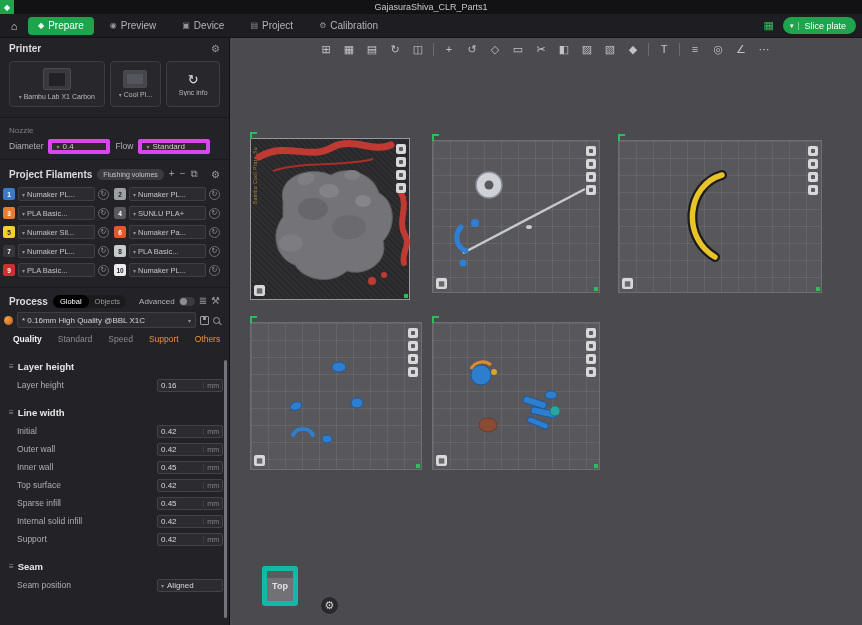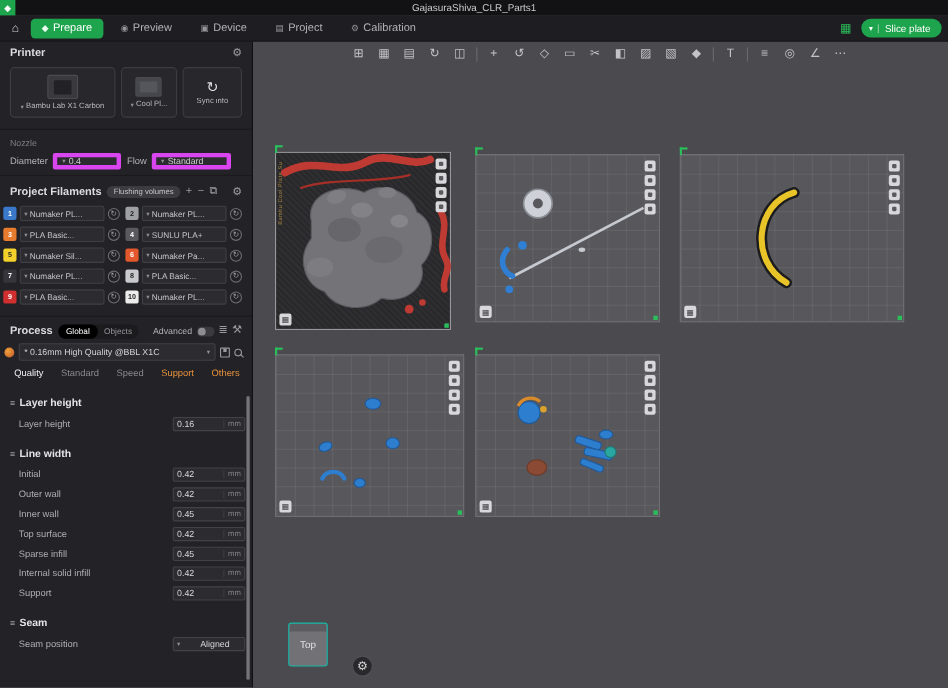--- a/index.html
+++ b/index.html
@@ -67,50 +67,50 @@
   .preset-row{display:flex;align-items:center;gap:4px;padding:0 9px 0 4px;height:20px;}
   .preset-ball{width:9px;height:9px;flex:none;border-radius:50%;background:radial-gradient(circle at 35% 35%,#f0a23a,#c2572b);}
   .preset-sel{flex:1;min-width:0;display:flex;align-items:center;background:#2c2c30;border:1px solid #3f3f44;border-radius:2px;height:16px;padding:0 4px;font-size:8px;color:#d4d4d7;white-space:nowrap;overflow:hidden;}
   .preset-sel .caret{margin-left:auto;}
   .floppy{width:9px;height:9px;border:1px solid #9a9a9e;border-radius:1px;position:relative;flex:none;}
   .floppy::after{content:'';position:absolute;left:2px;top:0;width:3px;height:3px;background:#9a9a9e;}
   .mag{width:7px;height:7px;border:1px solid #9a9a9e;border-radius:50%;position:relative;flex:none;}
   .mag::after{content:'';position:absolute;width:4px;height:1px;background:#9a9a9e;right:-3px;bottom:-1px;transform:rotate(45deg);}
   .param-tabs{display:flex;align-items:center;height:18px;padding:0 5px;}
   .ptab{font-size:8.5px;color:#8b8b8f;padding:0 8px;white-space:nowrap;}
-  .ptab.active{color:#f1f1f4;font-weight:normal;}
+  .ptab.active{color:#f1f1f4;font-weight:bold;}
   .ptab.modified{color:#e8923c;}
   .settings{padding:0 6px 0 9px;}
   .group-head{display:flex;align-items:center;gap:4px;height:20px;margin-top:8px;}
   .gh-icon{color:#9a9a9e;font-size:8px;}
   .gh-title{font-size:9.5px;font-weight:bold;color:#e5e5e8;}
   .srow{display:flex;align-items:center;height:18px;padding-left:8px;gap:4px;}
   .srow-label{flex:1;min-width:0;font-size:8.5px;color:#aeaeb2;white-space:nowrap;overflow:hidden;}
-  .sval{width:66px;flex:none;height:13px;background:#2c2c30;border:1px solid #424247;border-radius:2px;display:flex;align-items:center;padding:0 3px;gap:18px;}
+  .sval{width:66px;flex:none;height:13px;background:#2c2c30;border:1px solid #424247;border-radius:2px;display:flex;align-items:center;padding:0 3px;gap:3px;}
   .sval-num{flex:1;font-size:8px;color:#d8d8db;white-space:nowrap;overflow:hidden;}
   .sval-unit{font-size:7px;color:#85858a;border-left:1px solid #3c3c41;padding-left:3px;}
   .scrollthumb{position:absolute;right:2px;top:322px;width:3px;height:258px;background:#74747a;border-radius:2px;}
 
   
   .vtoolbar{position:absolute;left:88px;top:2px;height:18px;display:flex;align-items:center;gap:7px;}
   .vt-icon{width:16px;height:16px;color:#c3c3c7;font-size:11px;display:flex;align-items:center;justify-content:center;line-height:1;}
   .vt-sep{width:1px;height:13px;background:#69696e;}
   .plate{position:absolute;background-color:#57575c;border:1px solid #6e6e73;
     background-image:linear-gradient(rgba(255,255,255,.07) 1px,transparent 1px),linear-gradient(90deg,rgba(255,255,255,.07) 1px,transparent 1px);
     background-size:17px 17px;}
   .plate.dark{background-color:#28282a;background-image:repeating-linear-gradient(45deg,rgba(255,255,255,.03) 0 2px,transparent 2px 4px);border-color:#98989c;}
   .plate svg{position:absolute;left:0;top:0;overflow:visible;}
   .corner-tl{position:absolute;left:-1px;top:-7px;width:7px;height:7px;border-left:2px solid #2bbf5b;border-top:2px solid #2bbf5b;}
   .corner-br{position:absolute;right:1px;bottom:1px;width:4px;height:4px;background:#2bbf5b;}
   .badge-bl{position:absolute;left:3px;bottom:3px;width:11px;height:11px;background:#d8d8db;border-radius:2px;color:#3a3a3e;font-size:7px;display:flex;align-items:center;justify-content:center;}
   .rstack{position:absolute;right:3px;top:5px;display:flex;flex-direction:column;gap:3px;}
   .rbtn{width:10px;height:10px;background:#d8d8db;border-radius:2px;position:relative;}
   .rbtn::after{content:'';position:absolute;inset:3px;background:#5a5a5e;border-radius:1px;}
   .plate-brand{position:absolute;left:1px;top:8px;writing-mode:vertical-rl;transform:rotate(180deg);font-size:5px;letter-spacing:.5px;color:#a8843c;white-space:nowrap;}
-  .navcube{position:absolute;left:32px;top:528px;width:36px;height:40px;background:#717176;border:1px solid #14b8a6;border-radius:3px;display:flex;align-items:center;justify-content:center;font-size:9px;color:#e2e2e5;box-shadow:inset 0 7px 0 rgba(0,0,0,.18);}
+  .navcube{position:absolute;left:32px;top:528px;width:36px;height:40px;background:#717176;border:5px solid #14b8a6;border-radius:3px;display:flex;align-items:center;justify-content:center;font-size:9px;color:#e2e2e5;box-shadow:inset 0 7px 0 rgba(0,0,0,.18);font-weight:bold;}
   .gear-fab{position:absolute;left:90px;top:558px;width:19px;height:19px;border-radius:50%;background:#29292c;border:1px solid #515156;color:#cfcfd2;font-size:11px;display:flex;align-items:center;justify-content:center;}
 </style>
 </head>
 <body>
 
 <div class="titlebar">
   <div class="logo">◆</div>
   <div class="title-text">GajasuraShiva_CLR_Parts1</div>
 </div>
 

